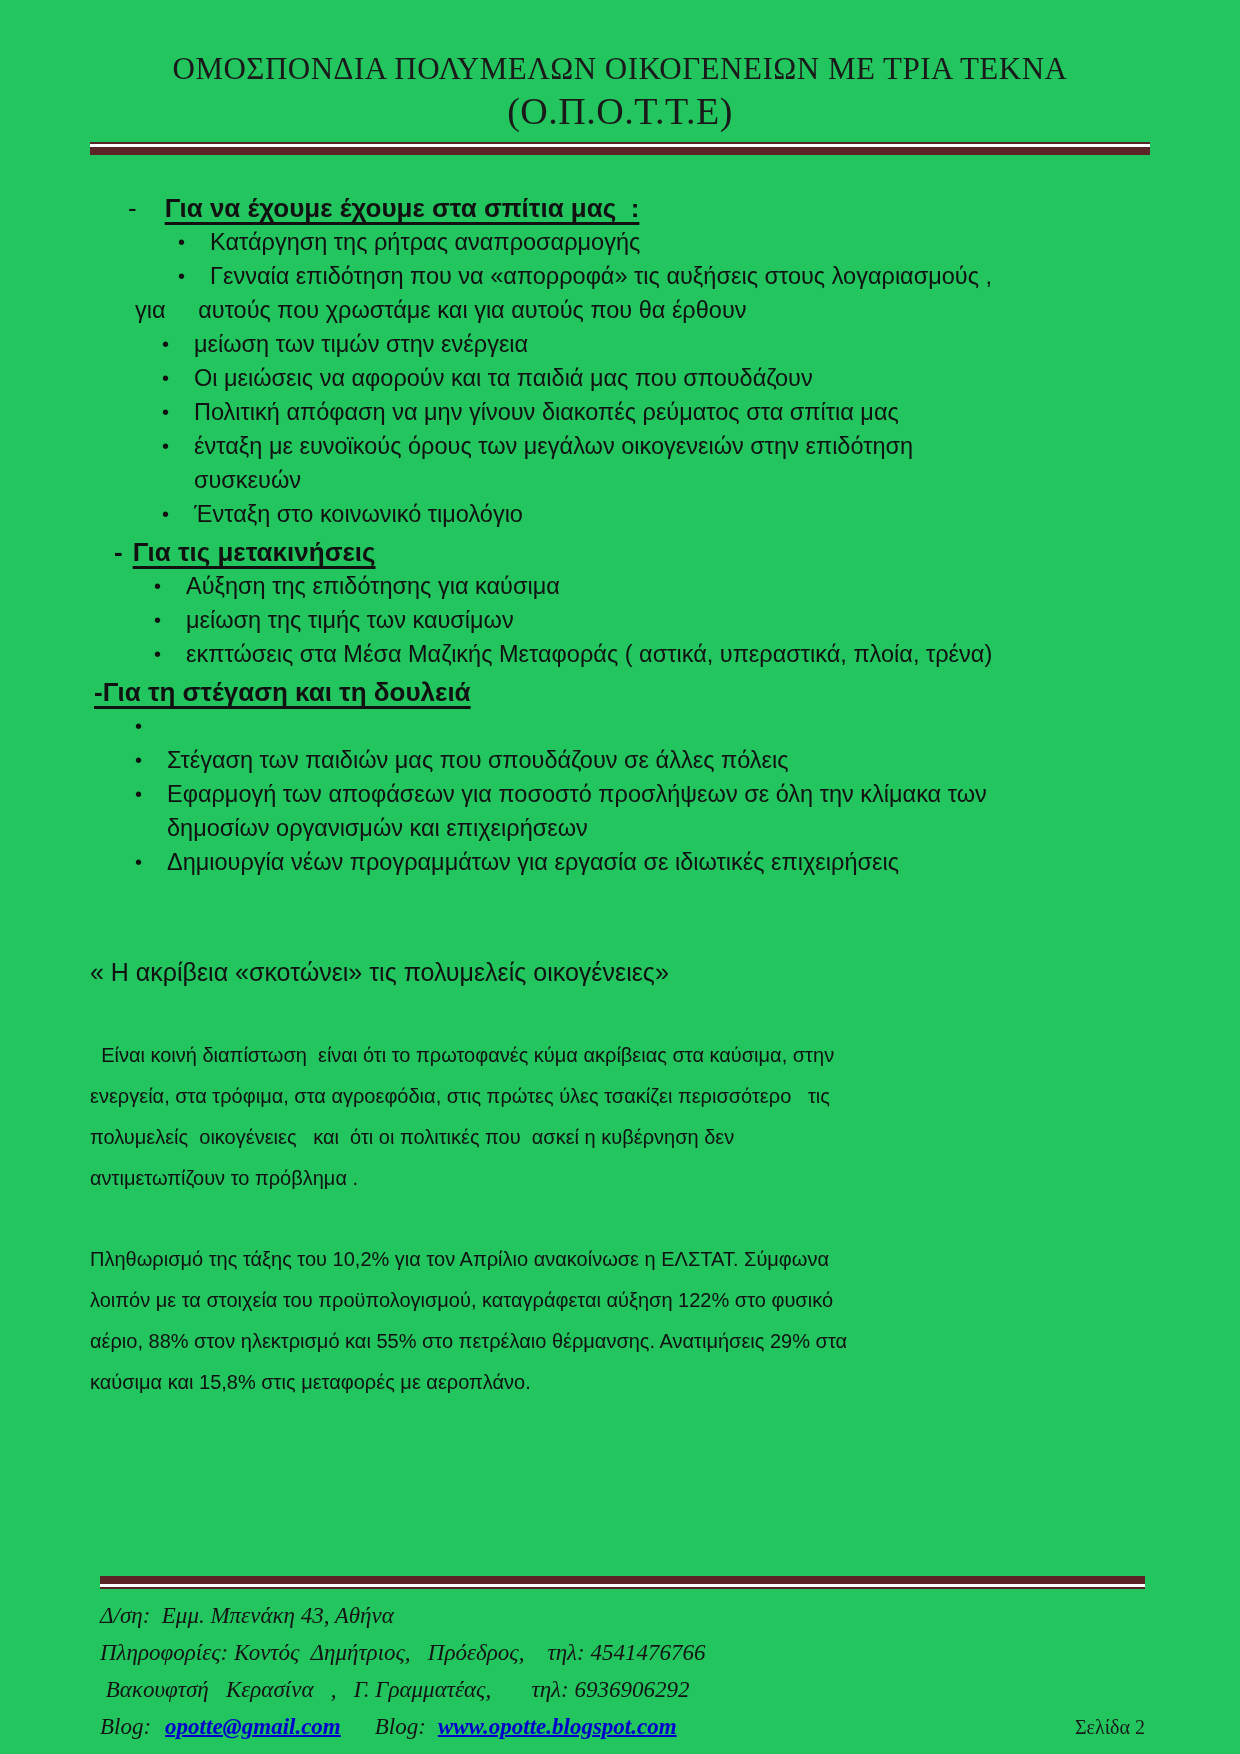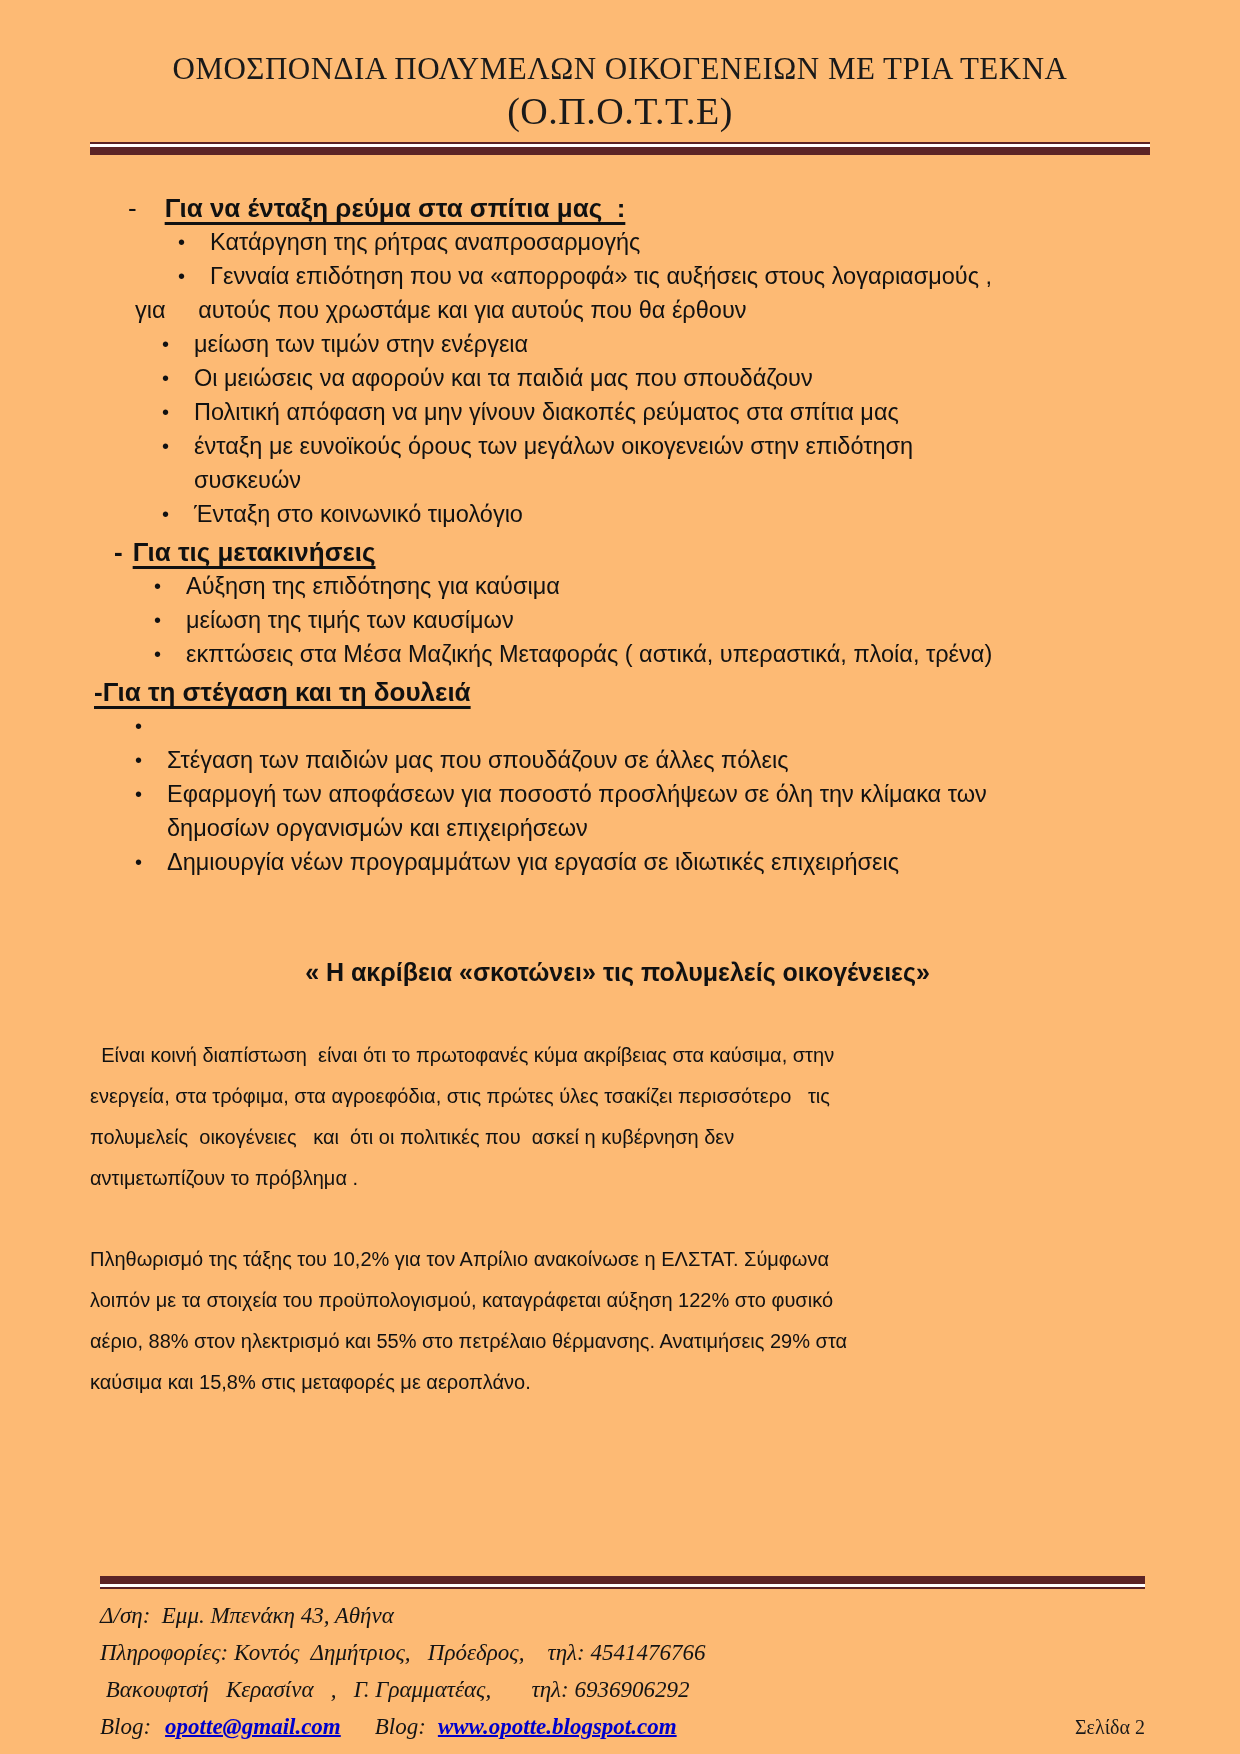--- a/index.html
+++ b/index.html
@@ -1,20 +1,20 @@
 <!DOCTYPE html>
 <html lang="el"><head>
 <meta charset="utf-8">
 <style>
   html,body{margin:0;padding:0;background:#e8e8e8;}
   .page{
     position:relative;
     width:1240px;height:1754px;
     margin:0 auto;
-    background:#fdba74;
+    background:#22c55e;
     font-family:"Liberation Sans",sans-serif;
     color:#111111;
     overflow:hidden;
     box-sizing:border-box;
   }
   .header{padding-top:48px;text-align:center;}
   .title{
     font-family:"Liberation Serif",serif;
     font-size:31px;line-height:42px;
     letter-spacing:.5px;color:#1a1a1a;
@@ -39,22 +39,22 @@
   .g1{margin-top:42px;}
   .g1 .blt{margin-left:88px;}
   .cont{font-size:23.5px;line-height:34px;margin-left:45px;white-space:pre-wrap;}
   .g2{margin-top:46px;}
   .g2 .blt{margin-left:72px;}
   .g3{margin-top:46px;}
   .g3 .blt{margin-left:64px;}
   .g4{margin-top:44px;}
   .g4 .blt{margin-left:45px;}
   .headline{
-    margin-top:76px;text-align:center;
-    font-size:25px;font-weight:bold;line-height:34px;
+    margin-top:76px;
+    font-size:25px;font-weight:normal;line-height:34px;
     white-space:pre-wrap;
   }
   .para{
     font-size:20px;line-height:41px;
     white-space:pre-wrap;
   }
   .p1{margin-top:46px;}
   .p2{margin-top:40px;}
   .footer{position:absolute;left:100px;right:95px;top:1576px;}
   .frule .thick{height:8px;background:#5b2426;}
@@ -89,21 +89,21 @@
     <div class="title sub">(Ο.Π.Ο.Τ.Τ.Ε)</div>
     <div class="rule">
       <div class="thin"></div>
       <div class="gap"></div>
       <div class="thick"></div>
     </div>
   </div>
 
   <div class="main">
 
-    <div class="h-line h1"><span class="h-dash">-</span><span class="u">Για να ένταξη ρεύμα στα σπίτια μας  :</span></div>
+    <div class="h-line h1"><span class="h-dash">-</span><span class="u">Για να έχουμε έχουμε στα σπίτια μας  :</span></div>
 
     <ul class="blist g1">
       <li class="li">
           <span class="blt">•</span>
           <span class="btxt">Κατάργηση της ρήτρας αναπροσαρμογής</span>
         </li>
       <li class="li">
           <span class="blt">•</span>
           <span class="btxt">Γενναία επιδότηση που να «απορροφά» τις αυξήσεις στους λογαριασμούς ,</span>
         </li>

